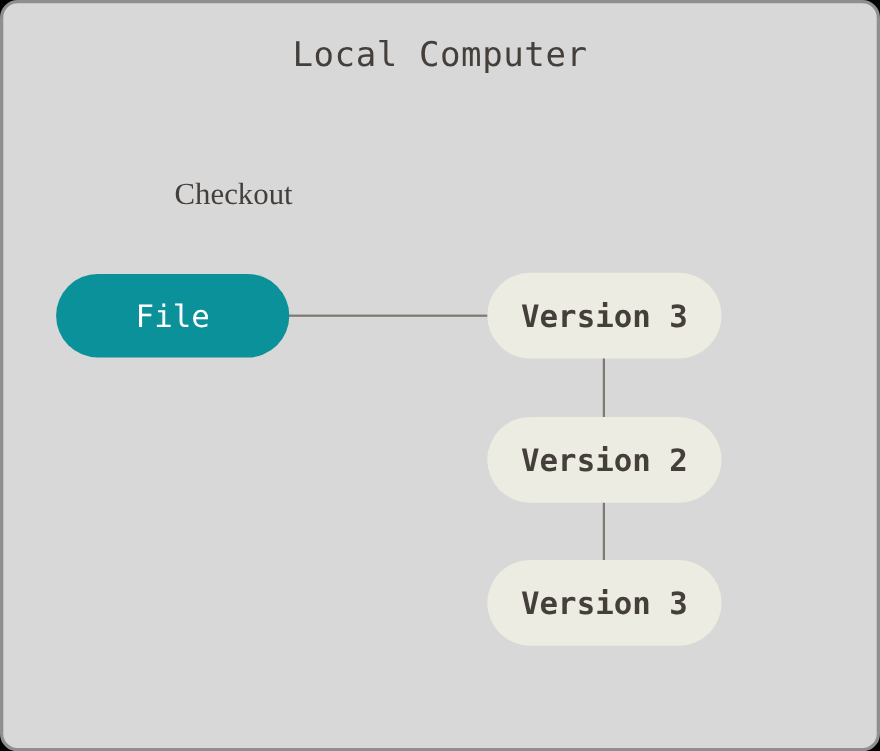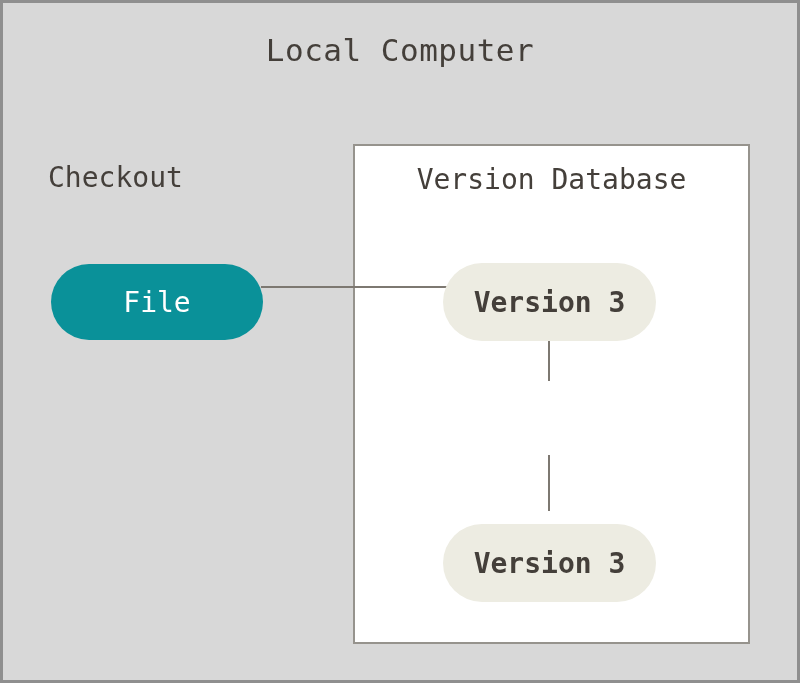--- a/index.html
+++ b/index.html
@@ -22,42 +22,43 @@
     width: 800px;
     height: 683px;
     overflow: hidden;
   }
   .stage {
     position: relative;
     width: 800px;
     height: 683px;
     background: var(--background);
     border: 3px solid var(--panel-border);
-    border-radius: 0;
+    border-radius: 16px;
     font-family: "DejaVu Sans Mono", "Liberation Mono", monospace;
     color: var(--text);
   }
   .title {
     position: absolute;
     top: 29px;
     left: 0;
     width: 100%;
     text-align: center;
     font-size: 31px;
     letter-spacing: 0.5px;
     white-space: nowrap;
   }
   .checkout-label {
     position: absolute;
     top: 158px;
     left: 45px;
     width: 218px;
-    text-align: left;
+    text-align: right;
     font-size: 28px;
     white-space: nowrap;
+    font-family: Liberation Serif, serif;
   }
   .db-box {
     position: absolute;
     left: 350px;
     top: 141px;
     width: 397px;
     height: 500px;
     background: var(--box-fill);
     border: 2px solid var(--box-border);
   }
@@ -77,21 +78,20 @@
   .conn-file-v3 { left: 258px; top: 283px; width: 186px; height: 2px; }
   .conn-v3-v2  { left: 545px; top: 322px; width: 2px; height: 56px; }
   .conn-v2-v1  { left: 545px; top: 452px; width: 2px; height: 56px; }
   .pill {
     position: absolute;
     display: flex;
     align-items: center;
     justify-content: center;
     font-size: 28px;
     white-space: nowrap;
-    margin-top: 15px;
   }
   .file-pill {
     left: 48px;
     top: 246px;
     width: 212px;
     height: 76px;
     border-radius: 38px;
     background: var(--file-fill);
     color: var(--file-text);
   }
@@ -110,28 +110,26 @@
 </style>
 </head>
 <body>
 
 <div class="stage">
 
   <div class="title">Local Computer</div>
 
   <div class="checkout-label">Checkout</div>
 
-  <div class="db-box">
-    <div class="db-label">Version Database</div>
-  </div>
 
   <div class="connector conn-file-v3"></div>
   <div class="connector conn-v3-v2"></div>
   <div class="connector conn-v2-v1"></div>
 
   <div class="pill file-pill">File</div>
 
   <div class="pill version-pill v3">Version 3</div>
 
+  <div class="pill version-pill v2">Version 2</div>
 
   <div class="pill version-pill v1">Version 3</div>
 
 </div>
 
 </body></html>

